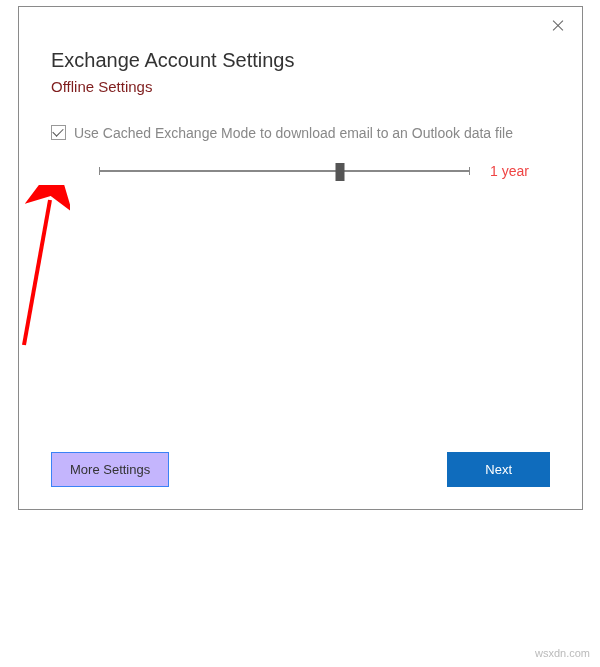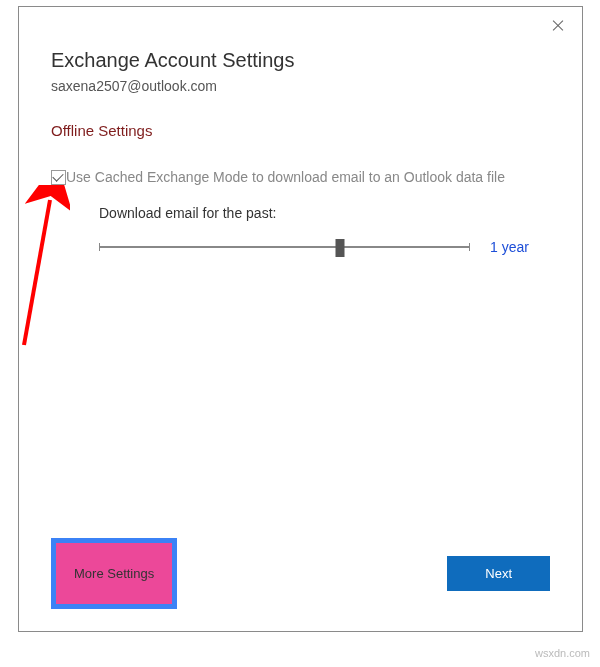--- a/index.html
+++ b/index.html
@@ -21,21 +21,21 @@
       font-size: 11px;
       color: #bbb;
       z-index: 100;
       margin-left: 44px;
     }
     .dialog {
       position: absolute;
       top: 6px;
       left: 18px;
       width: 565px;
-      height: 626px;
+      height: 504px;
       border: 1px solid #8a8a8a;
       background: #fff;
     }
     .close-btn {
       position: absolute;
       top: 10px;
       right: 14px;
       width: 18px;
       height: 18px;
       cursor: pointer;
@@ -66,21 +66,22 @@
       color: #555;
       margin-bottom: 28px;
     }
     .section-heading {
       font-size: 15px;
       color: #7f1d1d;
       margin-bottom: 30px;
     }
     .checkbox-row {
       display: flex;
-      align-items: center;
+      align-items: flex-start;
+      gap: 8px;
       margin-bottom: 20px;
     }
     .checkbox {
       width: 15px;
       height: 15px;
       border: 1px solid #999;
       background: #fff;
       position: relative;
       flex-shrink: 0;
       cursor: pointer;
@@ -138,39 +139,39 @@
       position: absolute;
       top: 2px;
       width: 9px;
       height: 18px;
       background: #555;
       transform: translateX(-50%);
       cursor: pointer;
     }
     .slider-value {
       font-size: 14px;
-      color: #1d4ed8;
+      color: #ef4444;
       white-space: nowrap;
       min-width: 50px;
     }
     .button-bar {
       position: absolute;
       bottom: 22px;
       left: 32px;
       right: 32px;
       display: flex;
       justify-content: space-between;
       align-items: center;
     }
     .btn-secondary {
-      border: 5px solid #3b82f6;
-      background: #ec4899;
+      border: 1px solid #3b82f6;
+      background: #c4b5fd;
       color: #333;
       font-size: 13px;
-      padding: 23px 18px;
+      padding: 9px 18px;
       cursor: pointer;
       font-family: inherit;
     }
     .btn-primary {
       border: none;
       background: #0f6cbd;
       color: #fff;
       font-size: 13px;
       padding: 10px 38px;
       cursor: pointer;
@@ -184,30 +185,28 @@
     }
   </style>
 </head>
 <body>
 
 <div class="dialog">
   <div class="close-btn"></div>
 
   <div class="content">
     <h1 class="title">Exchange Account Settings</h1>
-    <div class="email">saxena2507@outlook.com</div>
     <div class="section-heading">Offline Settings</div>
 
     <div class="checkbox-row">
       <div class="checkbox checked"></div>
       <span class="checkbox-label">Use Cached Exchange Mode to download email to an Outlook data file</span>
     </div>
 
     <div class="slider-section">
-      <div class="slider-label">Download email for the past:</div>
       <div class="slider-row">
         <div class="slider-track">
           <div class="track-tick" style="left:0%"></div>
           <div class="track-line"></div>
           <div class="track-tick" style="right:0"></div>
           <div class="slider-thumb" style="left:65%"></div>
         </div>
         <div class="slider-value">1 year</div>
       </div>
     </div>

